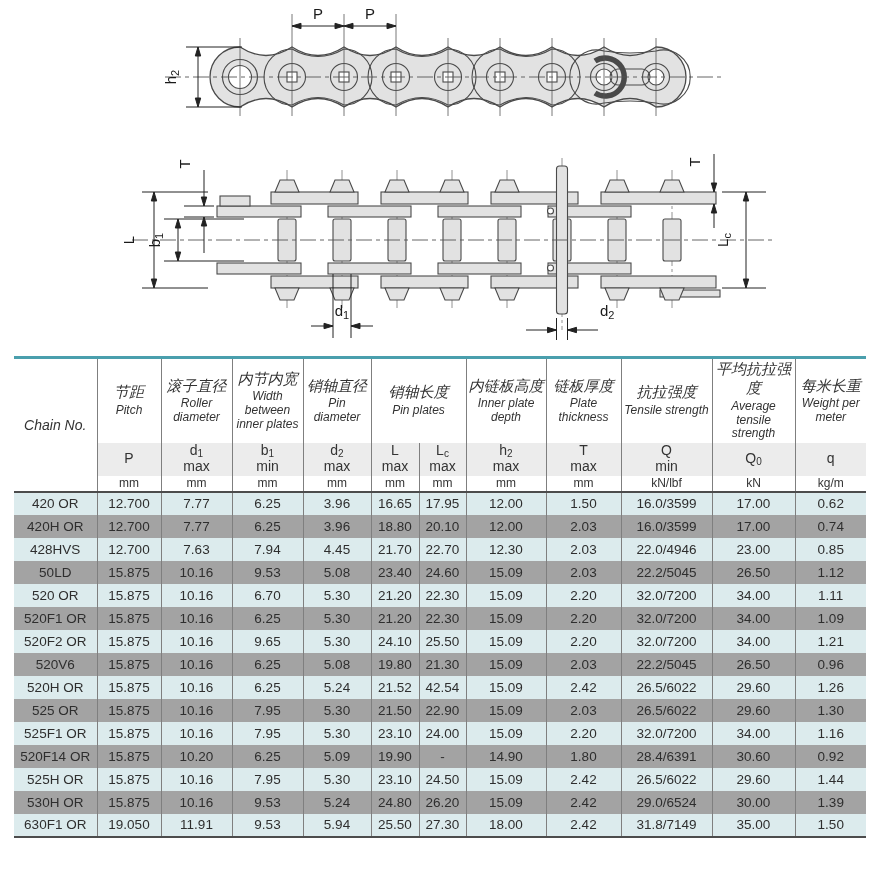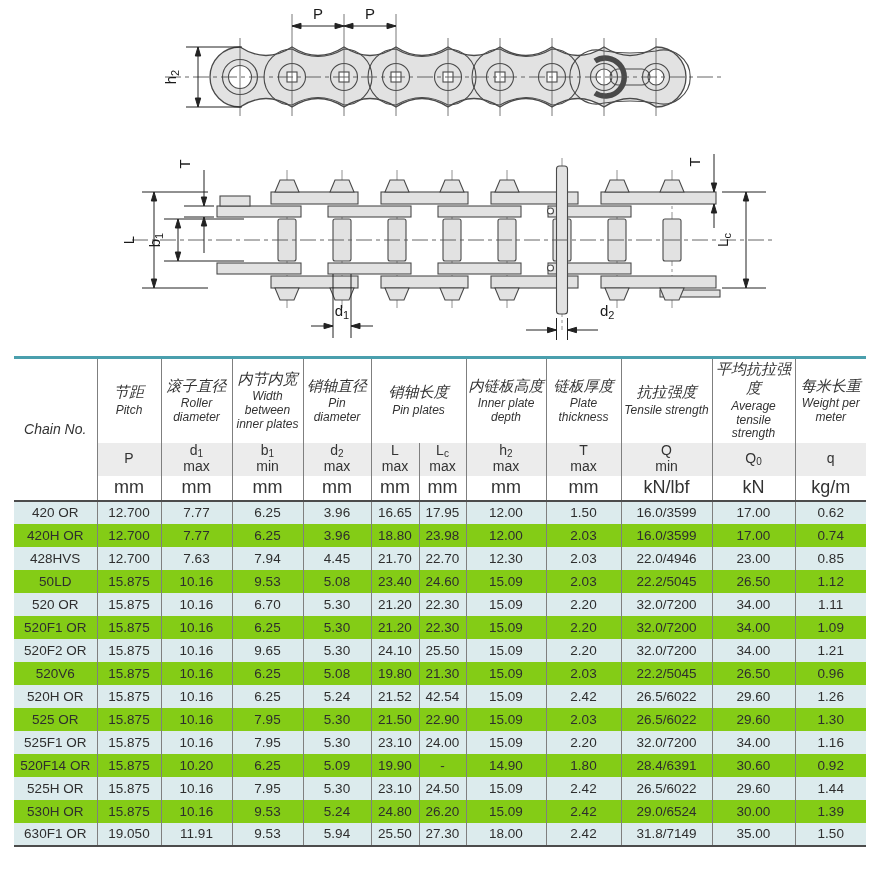--- a/index.html
+++ b/index.html
@@ -22,23 +22,23 @@
     text-align: center; vertical-align: middle;
     font-weight: normal; padding: 0 2px;
   }
   .spec th:last-child, .spec td:last-child { border-right: none; }
   .head-row th { height: 85px; font-style: italic; }
   .head-row .zh { font-size: 15px; line-height: 1.25; }
   .head-row .en { font-size: 12px; line-height: 1.15; margin-top: 2px; }
   .cn-cell { font-size: 14px; border-bottom: 2px solid #4c4c4c; }
   .sym-row th { background: #ececec; height: 33px; font-size: 14px; line-height: 1.1; }
   .sb { font-size: 10px; vertical-align: -2px; }
-  .unit-row th { height: 25px; font-size: 18px; border-bottom: 2px solid #4c4c4c; }
+  .unit-row th { height: 16px; font-size: 12px; border-bottom: 2px solid #4c4c4c; }
   .spec tbody td { height: 23px; font-size: 13.5px; color: #2e2e2e; }
-  .spec tbody tr { background: #84cc16; }
+  .spec tbody tr { background: #a3a3a3; }
   .spec tbody tr.alt { background: #dcebed; }
   .spec tbody tr:last-child td { border-bottom: 2px solid #4c4c4c; }
 </style>
 </head>
 <body>
 
 <div class="drawing-area">
 
   <svg class="svg-abs" style="left:140px; top:2px;" width="600" height="135" viewBox="0 0 600 135">
     <defs>
@@ -384,21 +384,21 @@
         <td>17.00</td>
         <td>0.62</td>
       </tr>
       <tr>
         <td>420H OR</td>
         <td>12.700</td>
         <td>7.77</td>
         <td>6.25</td>
         <td>3.96</td>
         <td>18.80</td>
-        <td>23.98</td>
+        <td>20.10</td>
         <td>12.00</td>
         <td>2.03</td>
         <td>16.0/3599</td>
         <td>17.00</td>
         <td>0.74</td>
       </tr>
       <tr class="alt">
         <td>428HVS</td>
         <td>12.700</td>
         <td>7.63</td>

